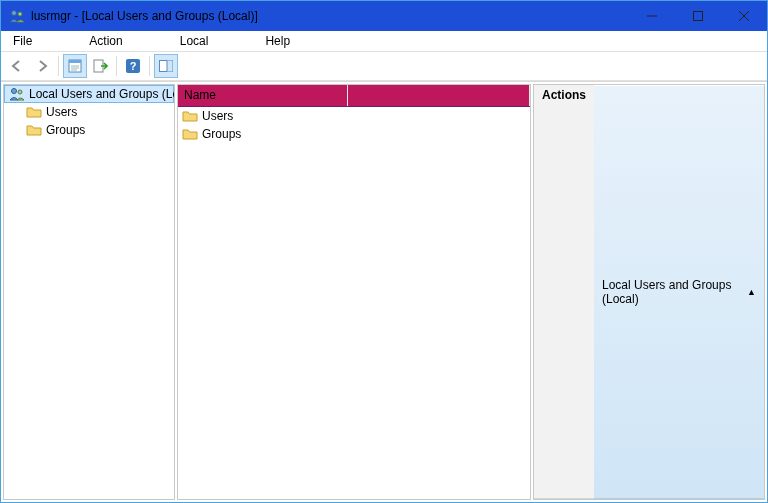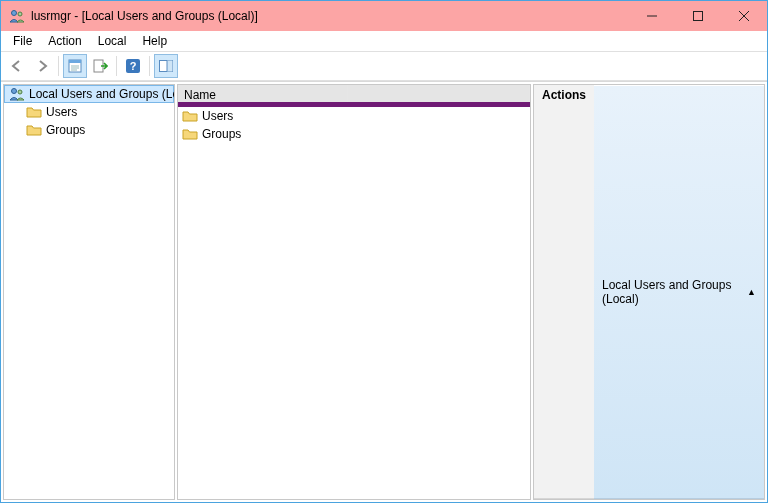--- a/index.html
+++ b/index.html
@@ -13,21 +13,21 @@
     overflow: hidden;
     border: 1px solid #4aa3df;
     display: flex;
     flex-direction: column;
   }
   
   .titlebar {
     height: 30px;
     display: flex;
     align-items: center;
-    background: #fca5a5;
+    background: #1d4ed8;
     font-size: 12px;
     color: #000;
   }
   .titlebar .app-icon { width: 16px; height: 16px; margin: 0 6px 0 8px; }
   .titlebar .title { flex: 0 1 auto; }
   .titlebar .spacer { flex: 1 1 auto; }
   .winbtns { display: flex; height: 100%; }
   .winbtn {
     width: 46px; height: 30px;
     display: flex; align-items: center; justify-content: center;
@@ -35,20 +35,21 @@
     font-size: 11px; color: #222;
   }
 
   
   .menubar {
     height: 20px;
     display: flex;
     align-items: center;
     padding: 0 4px;
     background: #fff;
+    gap: 41px;
   }
   .menuitem { padding: 1px 8px; }
 
   .sep-line { height: 1px; background: #e0e0e0; }
 
   
   .toolbar {
     height: 28px;
     display: flex; align-items: center;
     padding: 2px 4px;
@@ -100,22 +101,22 @@
     white-space: nowrap;
   }
   .tree-node.child { padding-left: 22px; }
   .tree-node.selected { background: #cde8ff; border: 1px solid #7ab7e8; height: 18px; }
   .tree-node .ticon { width: 16px; height: 16px; margin-right: 4px; flex: 0 0 16px; }
 
   
   .list-header {
     display: flex;
     height: 22px;
-    border-bottom: 5px solid #701a75;
-    background: #e5e5e5;
+    border-bottom: 1px solid #701a75;
+    background: #be185d;
   }
   .col {
     padding: 3px 6px;
     border-right: 1px solid #e6e6e6;
     font-size: 12px;
   }
   .col.name { width: 170px; }
   .list-body { flex: 1 1 auto; }
   .list-row {
     display: flex; align-items: center;

